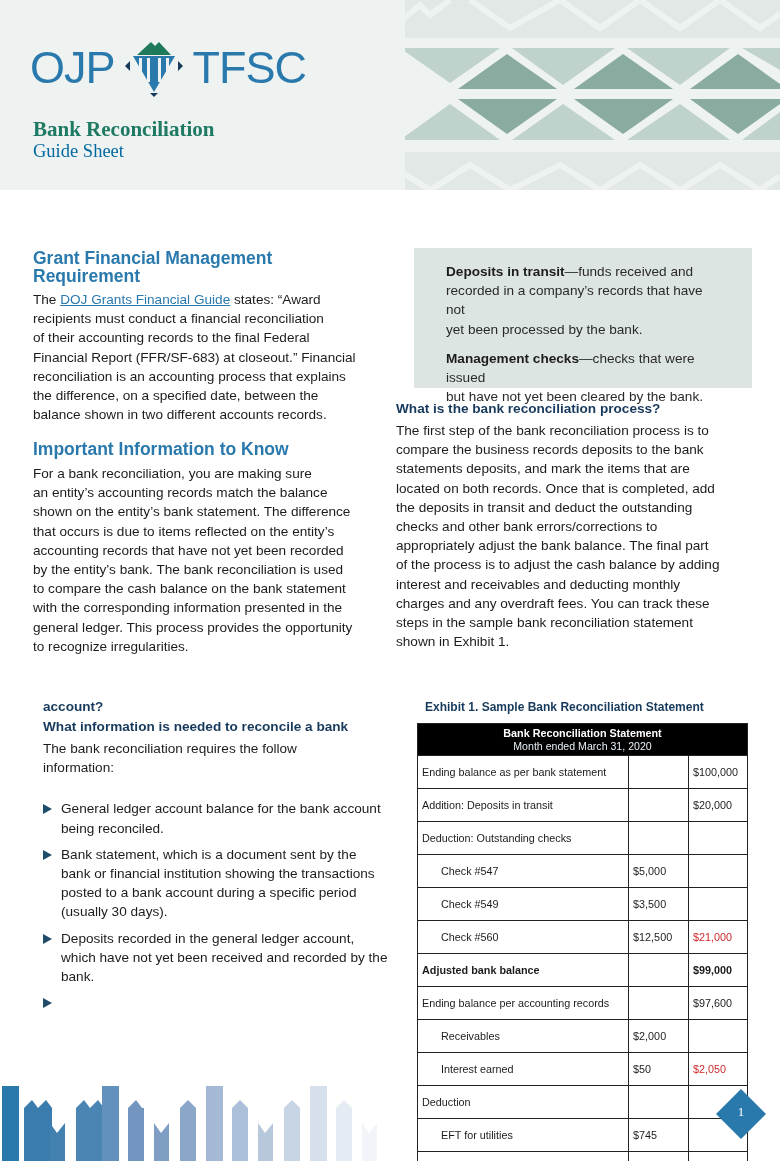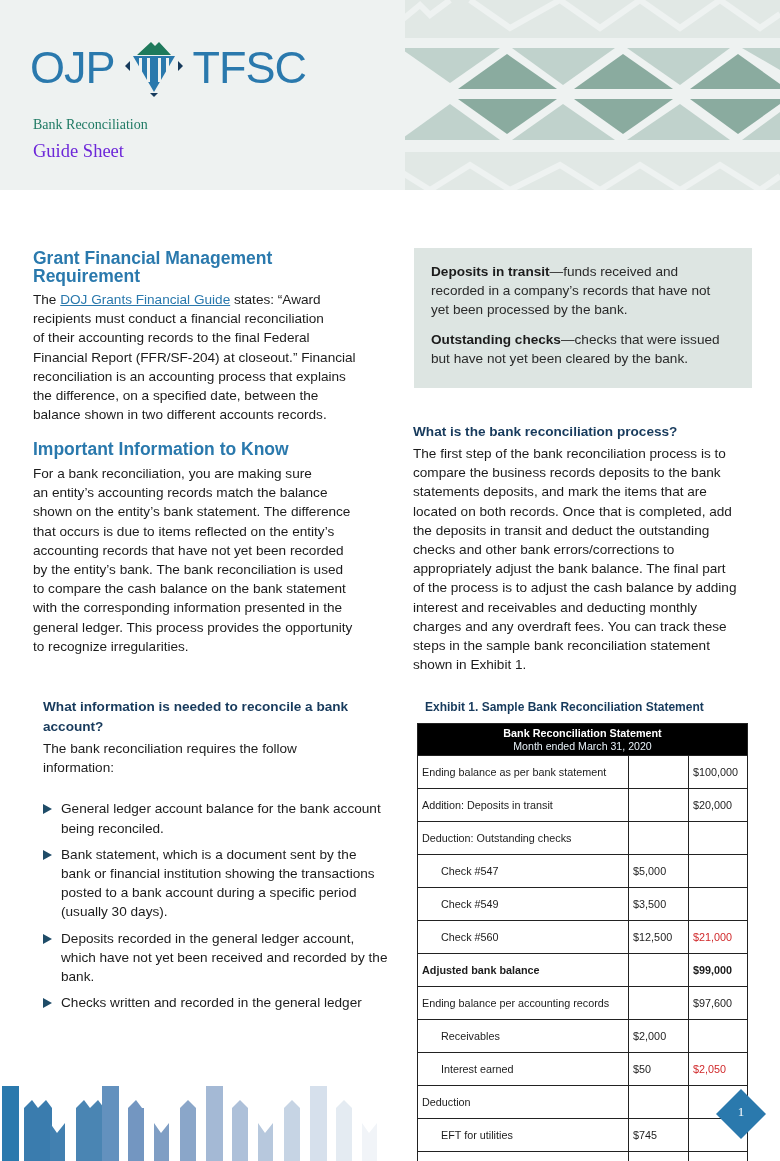--- a/index.html
+++ b/index.html
@@ -5,31 +5,31 @@
   * { box-sizing: border-box; margin: 0; padding: 0; }
   html, body { width: 780px; height: 1161px; background: #ffffff; overflow: hidden; }
   body { position: relative; font-family: "DejaVu Sans", "Liberation Sans", sans-serif; color: #1c1c1c; }
 
   
   .header { position: absolute; left: 0; top: 0; width: 780px; height: 190px; background: #eef2f1; overflow: hidden; }
   .header-pattern { position: absolute; left: 0; top: 0; width: 780px; height: 190px; }
   .logo { position: absolute; left: 30px; top: 36px; height: 62px; display: flex; align-items: center; }
   .logo-text { font-family: Liberation Sans, sans-serif; font-size: 45px; color: #2a79ad; letter-spacing: -1px; line-height: 1; }
   .logo-mark { width: 66px; height: 62px; margin: 0 6px; }
-  .title-main { position: absolute; left: 33px; top: 117px; font-family: "Liberation Serif", serif; font-size: 14px; font-weight: normal; color: #1f7a64; }
-  .title-sub { position: absolute; left: 33px; top: 141px; font-family: "Liberation Serif", serif; font-size: 18.5px; color: #6d28d9; }
+  .title-main { position: absolute; left: 33px; top: 117px; font-family: "Liberation Serif", serif; font-size: 21px; font-weight: bold; color: #1f7a64; }
+  .title-sub { position: absolute; left: 33px; top: 141px; font-family: "Liberation Serif", serif; font-size: 18.5px; color: #0369a1; }
 
   
   .col { position: absolute; }
   .h2 { font-family: "Liberation Sans", sans-serif; font-weight: bold; color: #2a79ad; font-size: 17.5px; line-height: 18px; }
   .p { font-family: "Liberation Sans", sans-serif; font-size: 13.6px; line-height: 19.2px; color: #1c1c1c; }
   .h3 { font-family: "Liberation Sans", sans-serif; font-weight: bold; color: #173a5c; font-size: 13.6px; line-height: 20px; }
   a.link { color: #2a79ad; text-decoration: underline; }
 
-  .callout { position: absolute; left: 414px; top: 248px; width: 338px; height: 140px; background: #dde5e2; padding: 14px 17px; }
+  .callout { position: absolute; left: 414px; top: 248px; width: 338px; height: 140px; background: #dde5e2; padding: 14px 32px; }
   .callout .p { color: #2a2a2a; }
   .callout .term { font-weight: bold; color: #1c1c1c; }
 
   .bullets { list-style: none; }
   .bullets li { position: relative; padding-left: 18px; margin-bottom: 7px; }
   .bullets li .arrow { position: absolute; left: 0; top: 5px; width: 0; height: 0; border-left: 9px solid #1f4c68; border-top: 5px solid transparent; border-bottom: 5px solid transparent; }
 
   
   .exhibit-title { position: absolute; left: 425px; top: 700px; font-family: "Liberation Sans", sans-serif; font-weight: bold; color: #173a5c; font-size: 12px; }
   table.recon { position: absolute; left: 417px; top: 723px; width: 331px; border-collapse: collapse; font-family: "Liberation Sans", sans-serif; font-size: 10.8px; }
@@ -110,21 +110,21 @@
 
 <div class="col" style="left:33px; top:249px; width:350px;">
   <div class="h2">
     <div>Grant Financial Management</div>
     <div>Requirement</div>
   </div>
   <div class="p" style="margin-top:5px;">
     <div><span>The </span><a class="link">DOJ Grants Financial Guide</a><span> states: “Award</span></div>
     <div>recipients must conduct a financial reconciliation</div>
     <div>of their accounting records to the final Federal</div>
-    <div>Financial Report (FFR/SF-204) at closeout.” Financial</div>
+    <div>Financial Report (FFR/SF-683) at closeout.” Financial</div>
     <div>reconciliation is an accounting process that explains</div>
     <div>the difference, on a specified date, between the</div>
     <div>balance shown in two different accounts records.</div>
   </div>
 </div>
 
 <div class="col" style="left:33px; top:440px; width:350px;">
   <div class="h2">Important Information to Know</div>
   <div class="p" style="margin-top:6px;">
     <div>For a bank reconciliation, you are making sure</div>
@@ -135,22 +135,22 @@
     <div>by the entity’s bank. The bank reconciliation is used</div>
     <div>to compare the cash balance on the bank statement</div>
     <div>with the corresponding information presented in the</div>
     <div>general ledger. This process provides the opportunity</div>
     <div>to recognize irregularities.</div>
   </div>
 </div>
 
 <div class="col" style="left:43px; top:697px; width:345px;">
   <div class="h3">
+    <div>account?</div>
     <div>What information is needed to reconcile a bank</div>
-    <div>account?</div>
   </div>
   <div class="p" style="margin-top:2px;">
     <div>The bank reconciliation requires the follow</div>
     <div>information:</div>
   </div>
   <ul class="bullets p" style="margin-top:22px;">
     <li>
       <span class="arrow"></span>
       <div>General ledger account balance for the bank account</div>
       <div>being reconciled.</div>
@@ -163,38 +163,37 @@
       <div>(usually 30 days).</div>
     </li>
     <li>
       <span class="arrow"></span>
       <div>Deposits recorded in the general ledger account,</div>
       <div>which have not yet been received and recorded by the</div>
       <div>bank.</div>
     </li>
     <li>
       <span class="arrow"></span>
-      <div>Checks written and recorded in the general ledger</div>
     </li>
   </ul>
 </div>
 
 <div class="callout">
   <div class="p">
     <div><span class="term">Deposits in transit</span><span>—funds received and</span></div>
     <div>recorded in a company’s records that have not</div>
     <div>yet been processed by the bank.</div>
   </div>
   <div class="p" style="margin-top:10px;">
-    <div><span class="term">Outstanding checks</span><span>—checks that were issued</span></div>
+    <div><span class="term">Management checks</span><span>—checks that were issued</span></div>
     <div>but have not yet been cleared by the bank.</div>
   </div>
 </div>
 
-<div class="col" style="left:413px; top:399px; width:350px;margin-top:23px;">
+<div class="col" style="left:396px; top:399px; width:350px;">
   <div class="h3">What is the bank reconciliation process?</div>
   <div class="p" style="margin-top:2px;">
     <div>The first step of the bank reconciliation process is to</div>
     <div>compare the business records deposits to the bank</div>
     <div>statements deposits, and mark the items that are</div>
     <div>located on both records. Once that is completed, add</div>
     <div>the deposits in transit and deduct the outstanding</div>
     <div>checks and other bank errors/corrections to</div>
     <div>appropriately adjust the bank balance. The final part</div>
     <div>of the process is to adjust the cash balance by adding</div>

